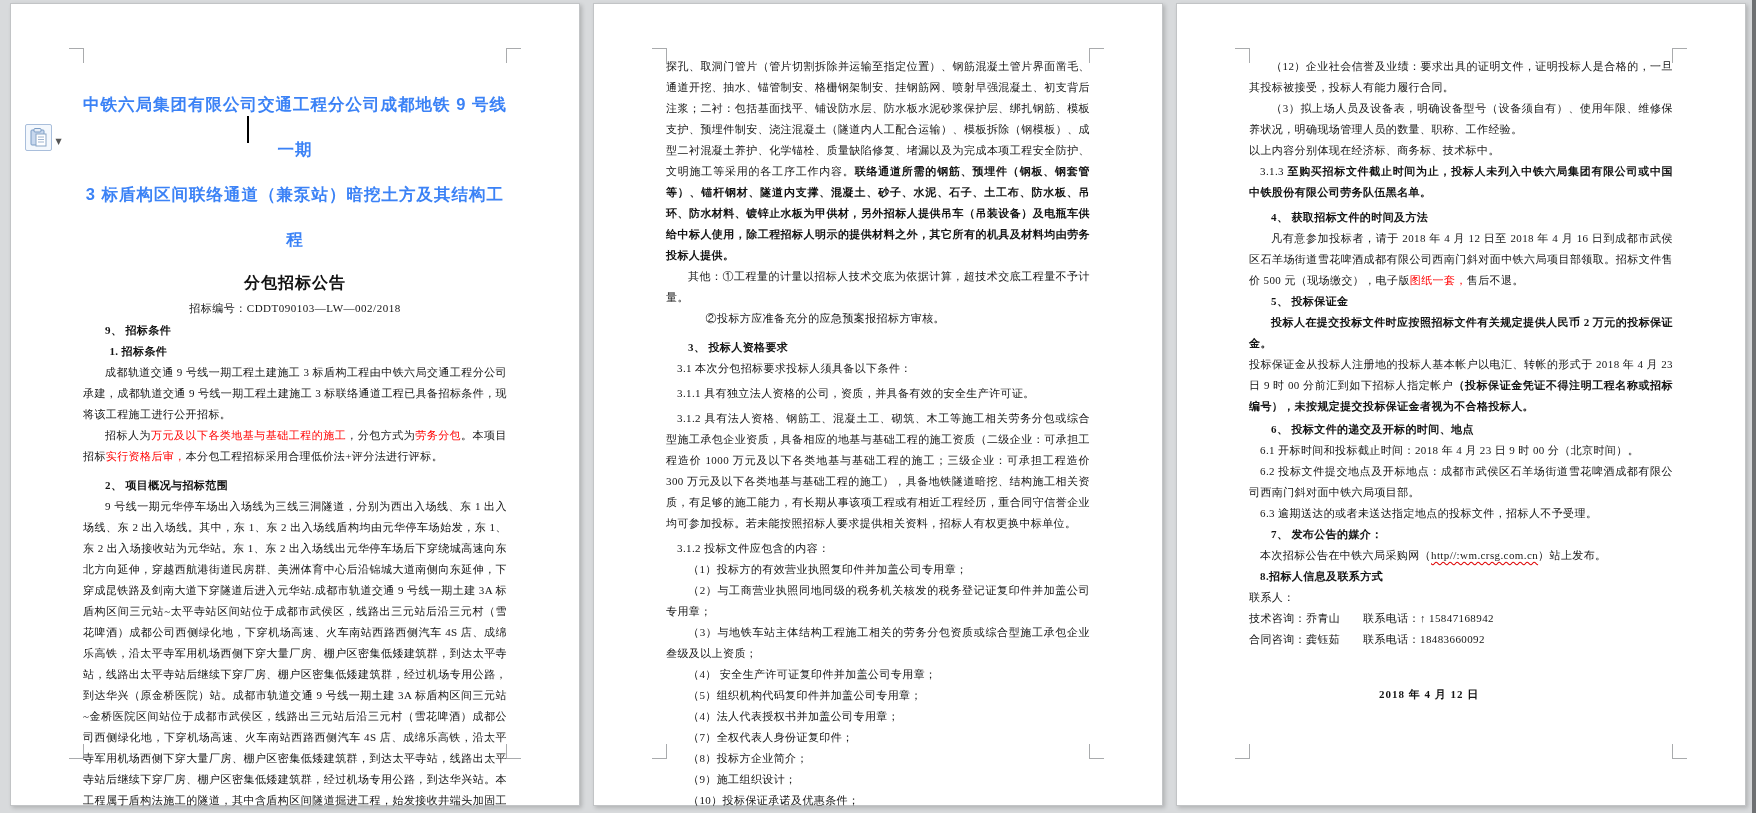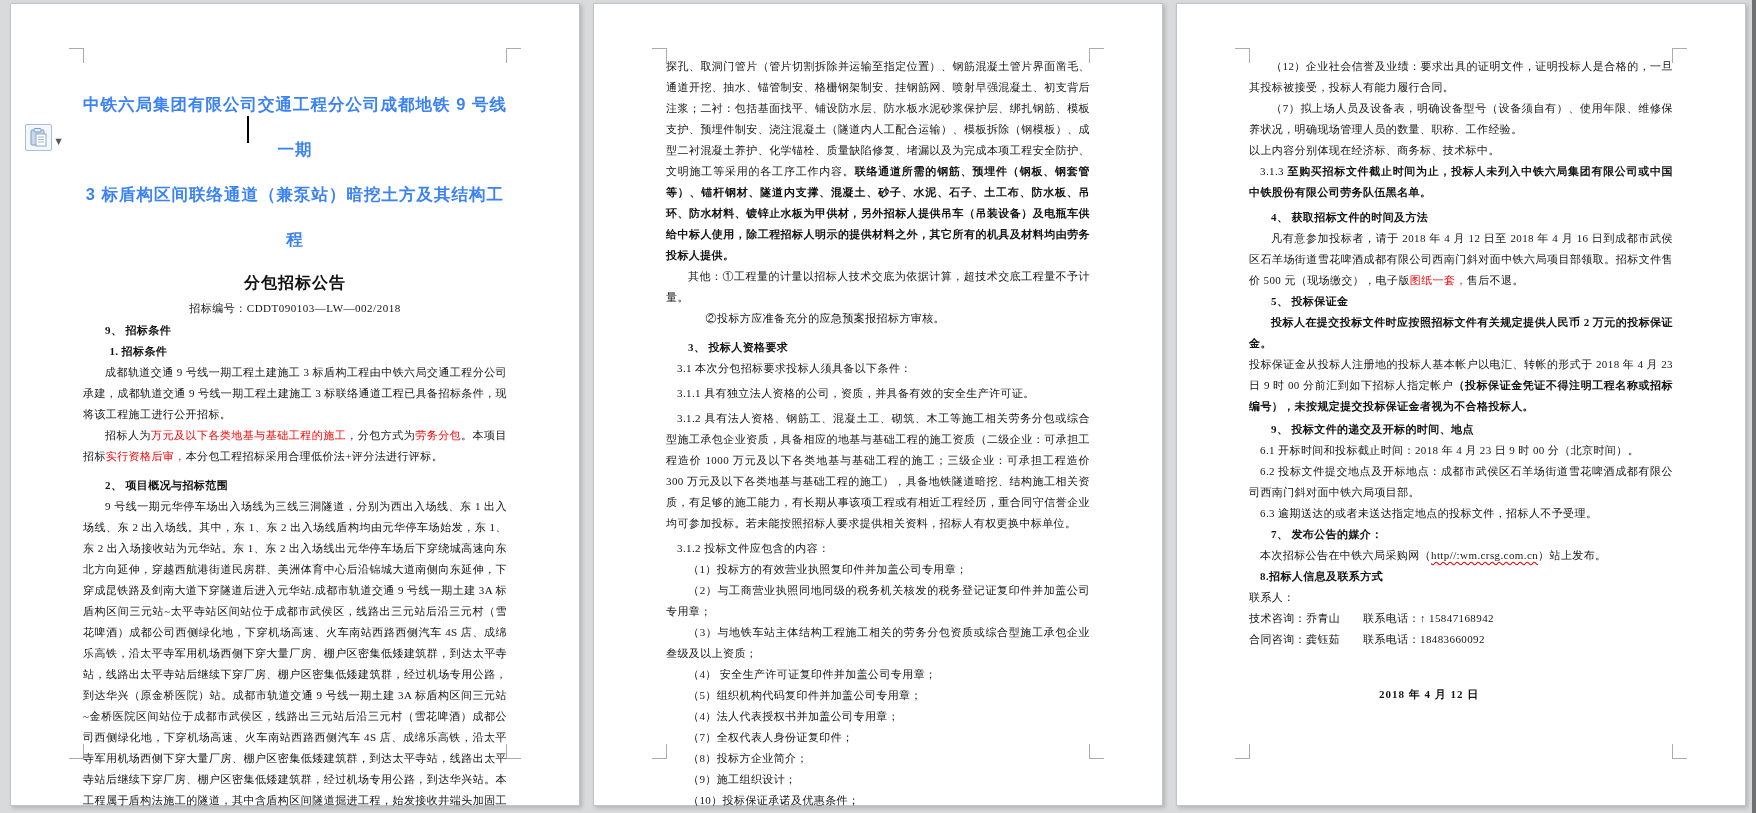--- a/index.html
+++ b/index.html
@@ -89,29 +89,29 @@
           <div class="blk p" style="text-indent: 2em;"></div>
         </div>
       </div>
       <div class="page">
         <div class="cmark tl"></div>
         <div class="cmark tr"></div>
         <div class="cmark bl"></div>
         <div class="cmark br"></div>
         <div class="pbody">
           <div class="blk p" style="text-indent: 2em;"><span>（12）企业社会信誉及业绩：要求出具的证明文件，证明投标人是合格的，一旦其投标被接受，投标人有能力履行合同。</span></div>
-          <div class="blk p" style="text-indent: 2em;"><span>（7）拟上场人员及设备表，明确设备型号（设备须自有）、使用年限、维修保养状况，明确现场管理人员的数量、职称、工作经验。</span></div>
+          <div class="blk p" style="text-indent: 2em;"><span>（3）拟上场人员及设备表，明确设备型号（设备须自有）、使用年限、维修保养状况，明确现场管理人员的数量、职称、工作经验。</span></div>
           <div class="blk p"><span>以上内容分别体现在经济标、商务标、技术标中。</span></div>
           <div class="blk p" style="text-indent: 1em;"><span>3.1.3 </span><span class="bold">至购买招标文件截止时间为止，投标人未列入中铁六局集团有限公司或中国中铁股份有限公司劳务队伍黑名单。</span></div>
           <div class="blk h" style="margin-left: 2em; margin-top: 4px; font-family: Liberation Serif, serif;"><span>4、 获取招标文件的时间及方法</span></div>
           <div class="blk p" style="text-indent: 2em;"><span>凡有意参加投标者，请于 2018 年 4 月 12 日至 2018 年 4 月 16 日到成都市武侯区石羊场街道雪花啤酒成都有限公司西南门斜对面中铁六局项目部领取。招标文件售价 500 元（现场缴交），电子版</span><span class="red">图纸一套，</span><span>售后不退。</span></div>
           <div class="blk h" style="margin-left: 2em;"><span>5、 投标保证金</span></div>
           <div class="blk p" style="text-indent: 2em;"><span class="bold">投标人在提交投标文件时应按照招标文件有关规定提供人民币 2 万元的投标保证金。</span></div>
           <div class="blk p"><span>投标保证金从投标人注册地的投标人基本帐户以电汇、转帐的形式于 2018 年 4 月 23 日 9 时 00 分前汇到如下招标人指定帐户</span><span class="bold">（投标保证金凭证不得注明工程名称或招标编号），未按规定提交投标保证金者视为不合格投标人。</span></div>
-          <div class="blk h" style="margin-left: 2em; margin-top: 2px;"><span>9、 投标文件的递交及开标的时间、地点</span></div>
+          <div class="blk h" style="margin-left: 2em; margin-top: 2px;"><span>6、 投标文件的递交及开标的时间、地点</span></div>
           <div class="blk p" style="text-indent: 1em;"><span>6.1 开标时间和投标截止时间：2018 年 4 月 23 日 9 时 00 分（北京时间）。</span></div>
           <div class="blk p" style="text-indent: 1em;"><span>6.2 投标文件提交地点及开标地点：成都市武侯区石羊场街道雪花啤酒成都有限公司西南门斜对面中铁六局项目部。</span></div>
           <div class="blk p" style="text-indent: 1em;"><span>6.3 逾期送达的或者未送达指定地点的投标文件，招标人不予受理。</span></div>
           <div class="blk h" style="margin-left: 2em;"><span>7、 发布公告的媒介：</span></div>
           <div class="blk p" style="text-indent: 1em;"><span>本次招标公告在中铁六局采购网（</span><span class="wavy">http//:wm.crsg.com.cn</span><span>）站上发布。</span></div>
           <div class="blk h" style="margin-left: 1em;"><span>8.招标人信息及联系方式</span></div>
           <div class="blk p"><span>联系人：</span></div>
           <div class="blk p"><span>技术咨询：乔青山　　联系电话：↑ 15847168942</span></div>
           <div class="blk p"><span>合同咨询：龚钰茹　　联系电话：18483660092</span></div>
           <div class="blk date"><span>2018 年 4 月 12 日</span></div>

